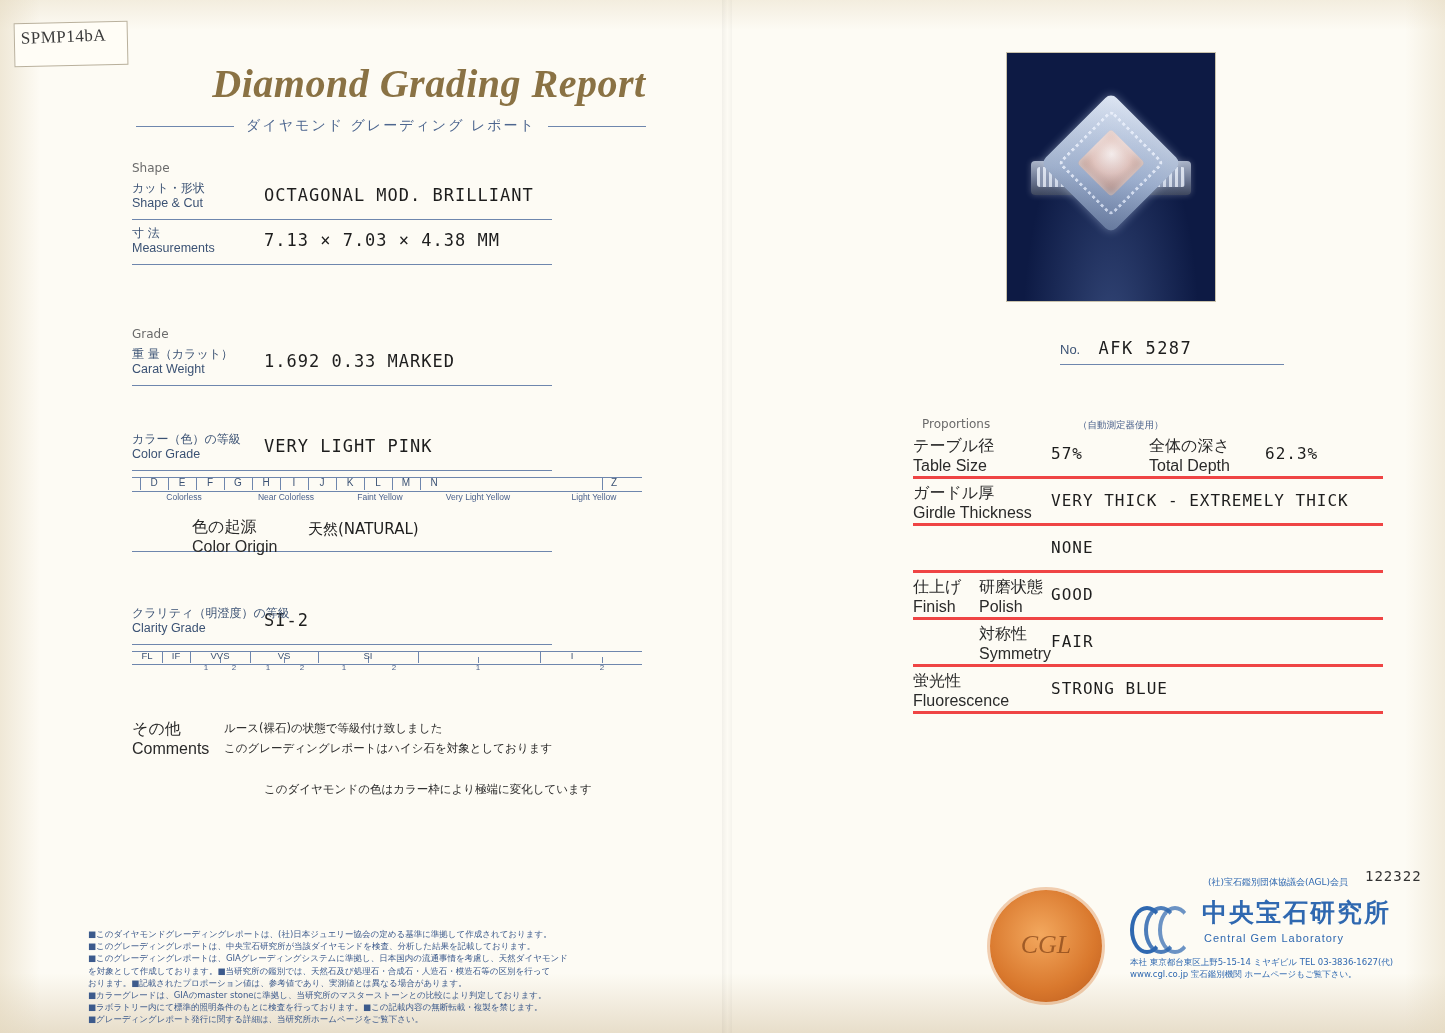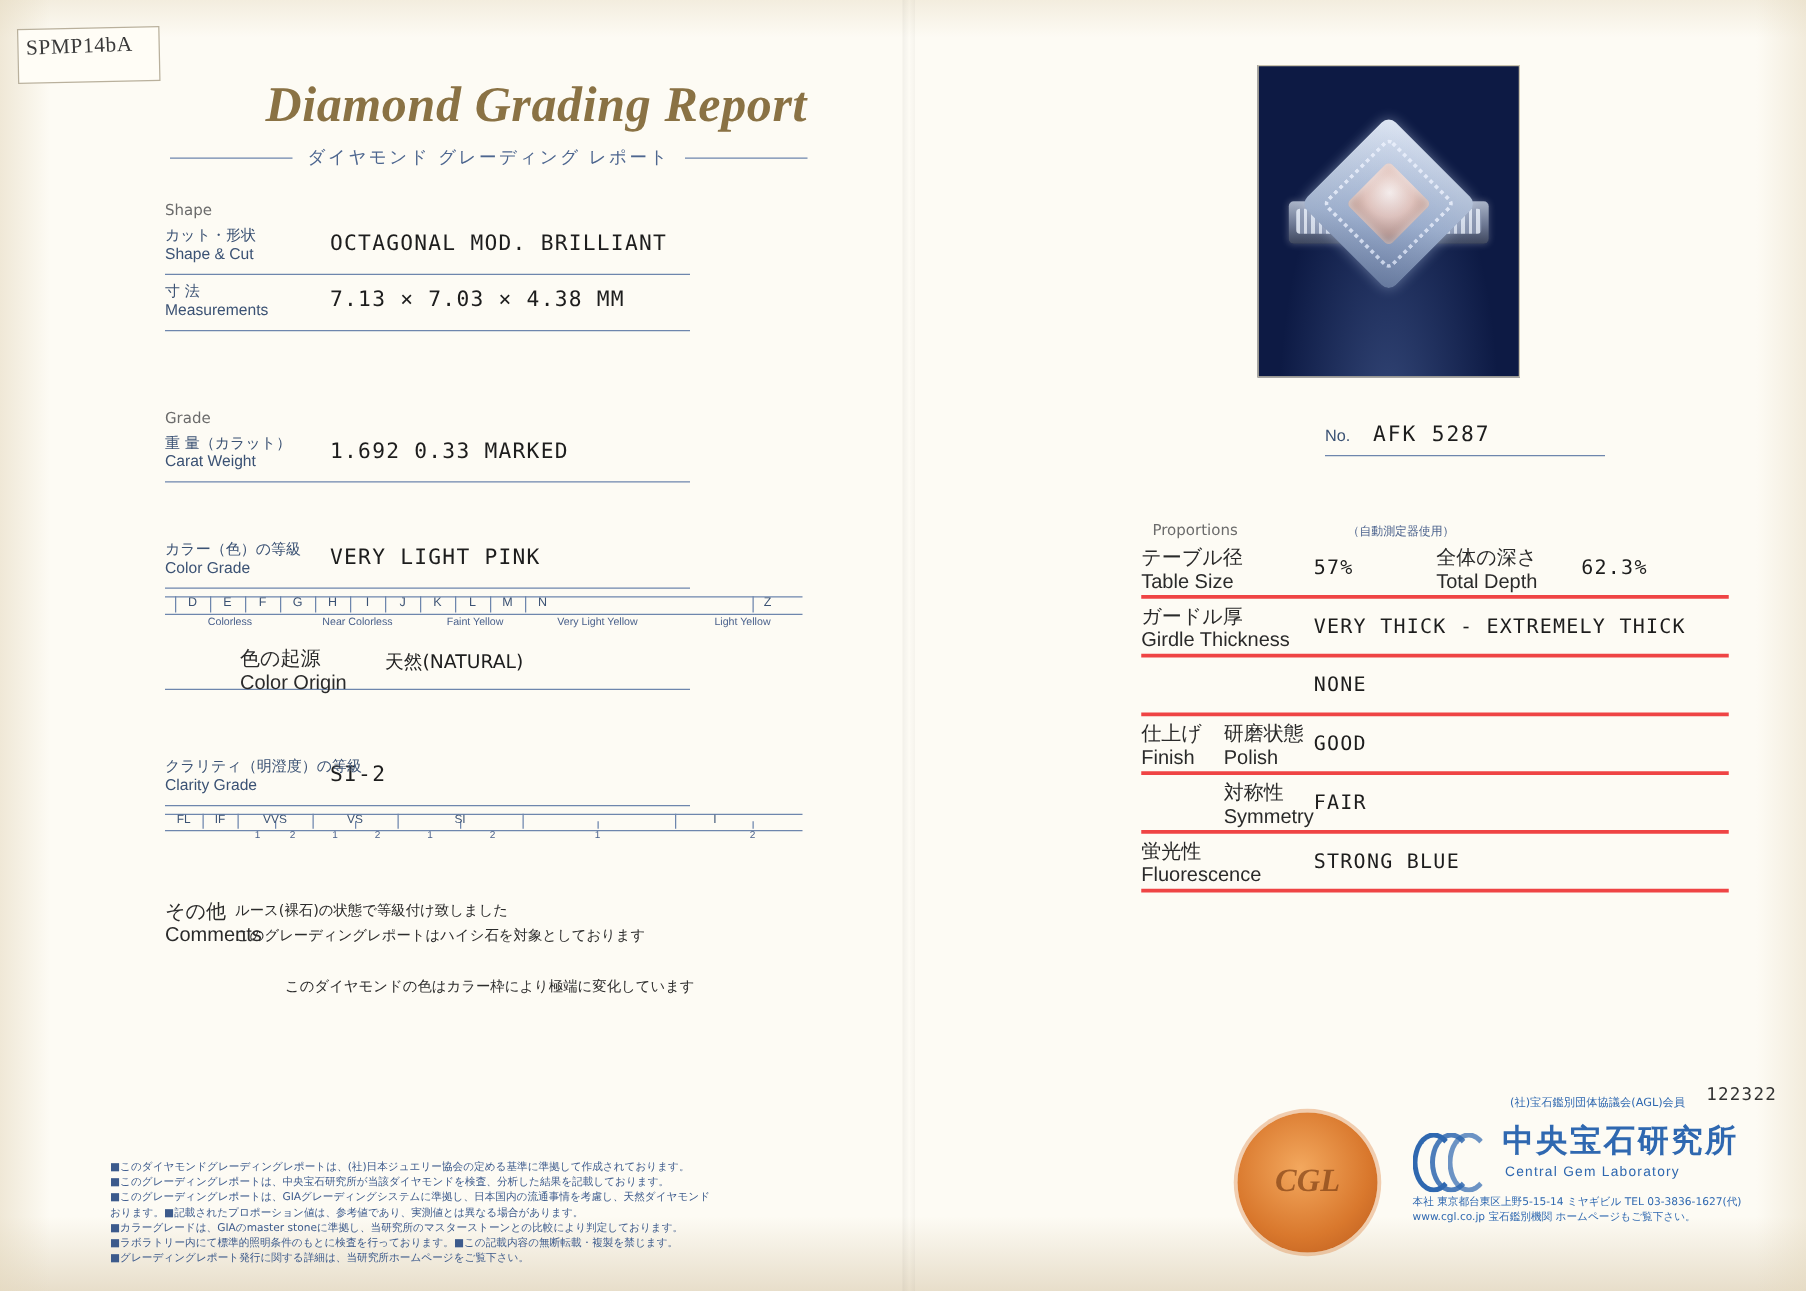--- a/index.html
+++ b/index.html
@@ -231,21 +231,21 @@
   }
 
   .comments {
     position: relative;
     margin-left: 14px;
     margin-top: 40px;
     width: 560px;
   }
   .comments .labels { position: absolute; left: 0; top: 0; width: 120px; }
   .comments .ctext {
-    margin-left: 56px;
+    margin-left: 92px;
     font-family: "DejaVu Sans", sans-serif;
     font-size: 11.5px;
     color: #2b2b2b;
     line-height: 19px;
   }
   .comments .ctext .ln2 { margin-top: 1px; }
   .comments .ctext .ln3 { margin-top: 22px; margin-left: 40px; }
 
   .fineprint {
     position: absolute;
@@ -414,21 +414,20 @@
     width: 420px;
     height: 120px;
   }
   .seal {
     position: absolute;
     left: 0; top: 0;
     width: 112px; height: 112px;
     border-radius: 50%;
     background: radial-gradient(circle at 45% 40%, #f3a85e, #d9782d 60%, #b9591c);
     box-shadow: 0 0 0 3px rgba(217,120,45,0.35);
-    font-weight: bold;
   }
   .seal:before {
     content: "";
     position: absolute;
     inset: -6px;
     border-radius: 50%;
     background: repeating-conic-gradient(#d9782d 0deg 6deg, rgba(217,120,45,0) 6deg 12deg);
     opacity: 0.85;
     z-index: -1;
   }
@@ -641,20 +640,21 @@
         <div class="ln2">このグレーディングレポートはハイシ石を対象としております</div>
         <div class="ln3">このダイヤモンドの色はカラー枠により極端に変化しています</div>
       </div>
     </div>
   </div>
 
   <div class="fineprint">
     <div>■このダイヤモンドグレーディングレポートは、(社)日本ジュエリー協会の定める基準に準拠して作成されております。</div>
     <div>■このグレーディングレポートは、中央宝石研究所が当該ダイヤモンドを検査、分析した結果を記載しております。</div>
     <div>■このグレーディングレポートは、GIAグレーディングシステムに準拠し、日本国内の流通事情を考慮し、天然ダイヤモンド</div>
+    <div>  を対象として作成しております。■当研究所の鑑別では、天然石及び処理石・合成石・人造石・模造石等の区別を行って</div>
     <div>  おります。■記載されたプロポーション値は、参考値であり、実測値とは異なる場合があります。</div>
     <div>■カラーグレードは、GIAのmaster stoneに準拠し、当研究所のマスターストーンとの比較により判定しております。</div>
     <div>■ラボラトリー内にて標準的照明条件のもとに検査を行っております。■この記載内容の無断転載・複製を禁じます。</div>
     <div>■グレーディングレポート発行に関する詳細は、当研究所ホームページをご覧下さい。</div>
   </div>
 
   <div class="right">
     <div class="photo">
       <div class="ring-wrap">
         <div class="ring-band"></div>

